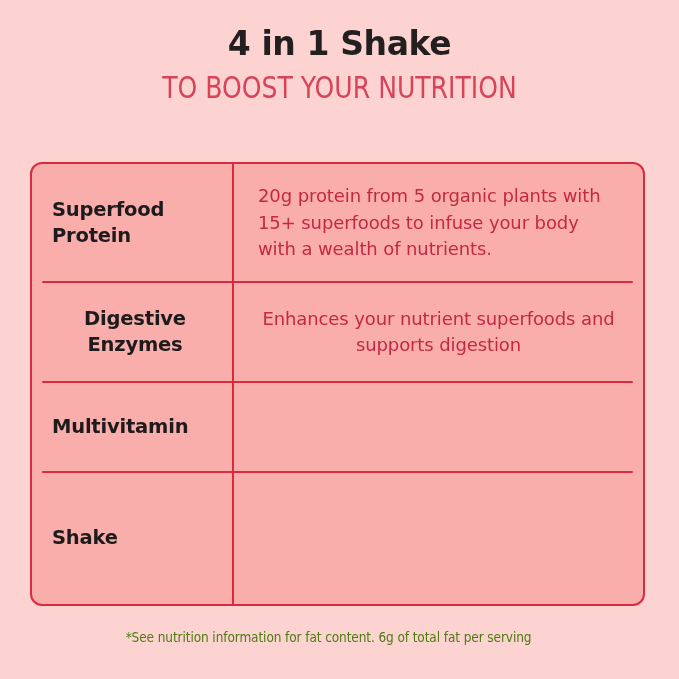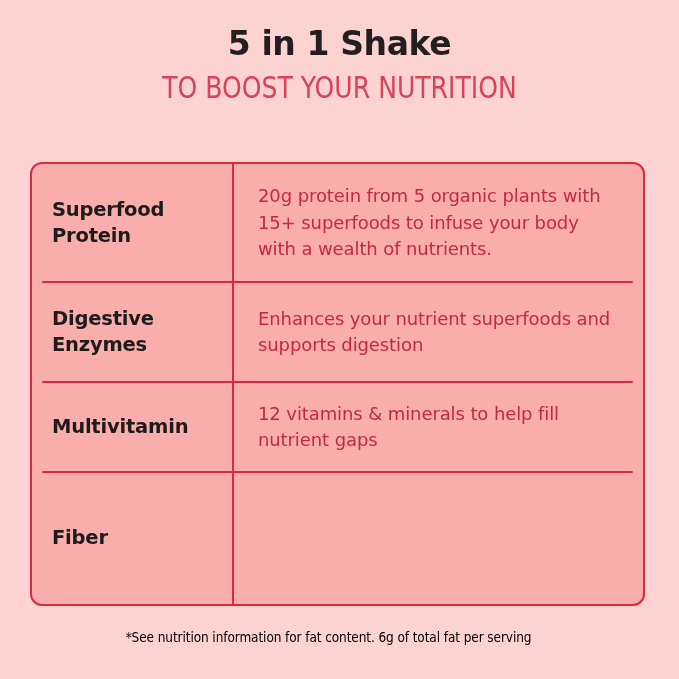--- a/index.html
+++ b/index.html
@@ -64,21 +64,21 @@
     overflow: hidden;
   }
 
   .row {
     position: relative;
     display: flex;
     align-items: center;
     box-sizing: border-box;
   }
   .row-1 { height: 118px; }
-  .row-2 { height: 100px; }
+  .row-2 { height: 100px; text-align: center; }
   .row-3 { height: 90px; align-items: center; }
   .row-4 { height: 132px; }
 
   
   .row + .row::before {
     content: "";
     position: absolute;
     left: 10px;
     right: 10px;
     top: -1px;
@@ -125,55 +125,54 @@
   
   .footnote {
     position: absolute;
     left: 0;
     top: 629px;
     width: 657px;
     text-align: center;
     font-family: "DejaVu Sans Condensed", "Liberation Sans Narrow", "Liberation Sans", sans-serif;
     font-size: 13.5px;
     font-weight: 400;
-    color: #000000;
+    color: #4d7c0f;
     letter-spacing: -0.1px;
     white-space: nowrap;
   }
 </style>
 </head>
 <body>
 
 <div id="infographic">
 
   <div class="header">
-    <div class="title">5 in 1 Shake</div>
+    <div class="title">4 in 1 Shake</div>
     <div class="subtitle">TO BOOST YOUR NUTRITION</div>
   </div>
 
   <div class="table-card">
 
     <div class="vdivider"></div>
 
     <div class="row row-1">
       <div class="cell-label">Superfood Protein</div>
       <div class="cell-desc">20g protein from 5 organic plants with 15+ superfoods to infuse your body with a wealth of nutrients.</div>
     </div>
 
     <div class="row row-2">
       <div class="cell-label">Digestive Enzymes</div>
       <div class="cell-desc">Enhances your nutrient superfoods and supports digestion</div>
     </div>
 
     <div class="row row-3">
       <div class="cell-label">Multivitamin</div>
-      <div class="cell-desc">12 vitamins &amp; minerals to help fill nutrient gaps</div>
     </div>
 
     <div class="row row-4">
-      <div class="cell-label">Fiber</div>
+      <div class="cell-label">Shake</div>
     </div>
 
   </div>
 
   <div class="footnote">*See nutrition information for fat content. 6g of total fat per serving</div>
 
 </div>
 
 </body></html>

